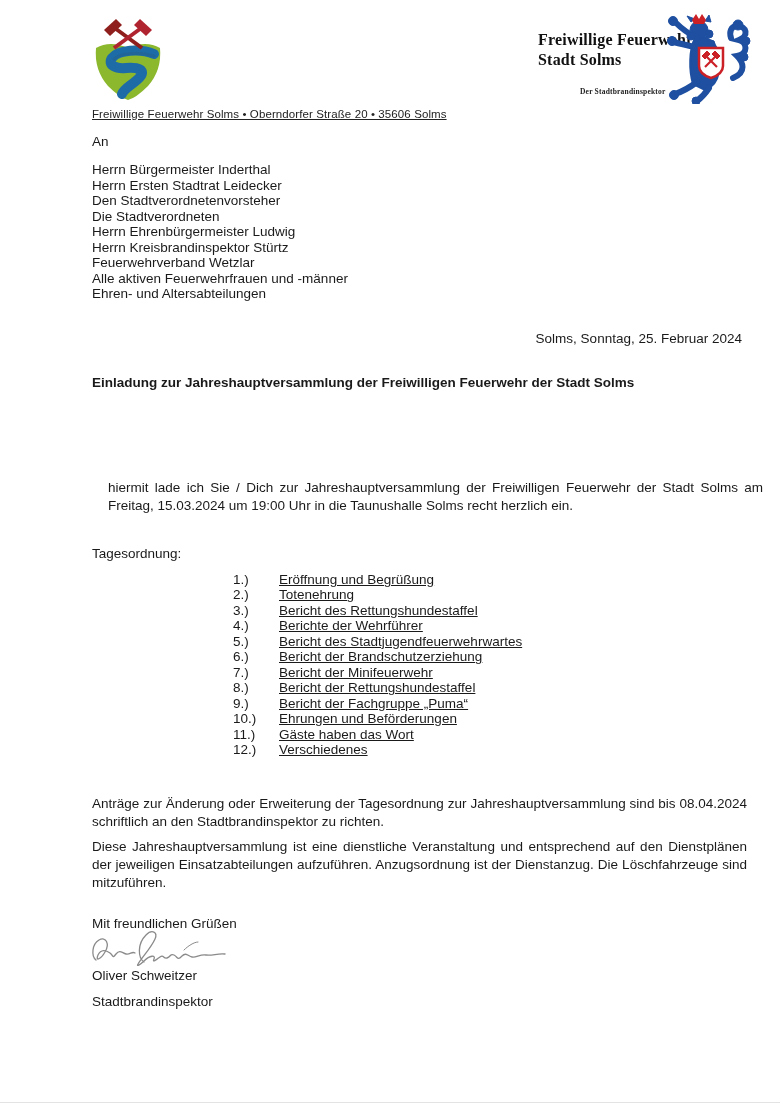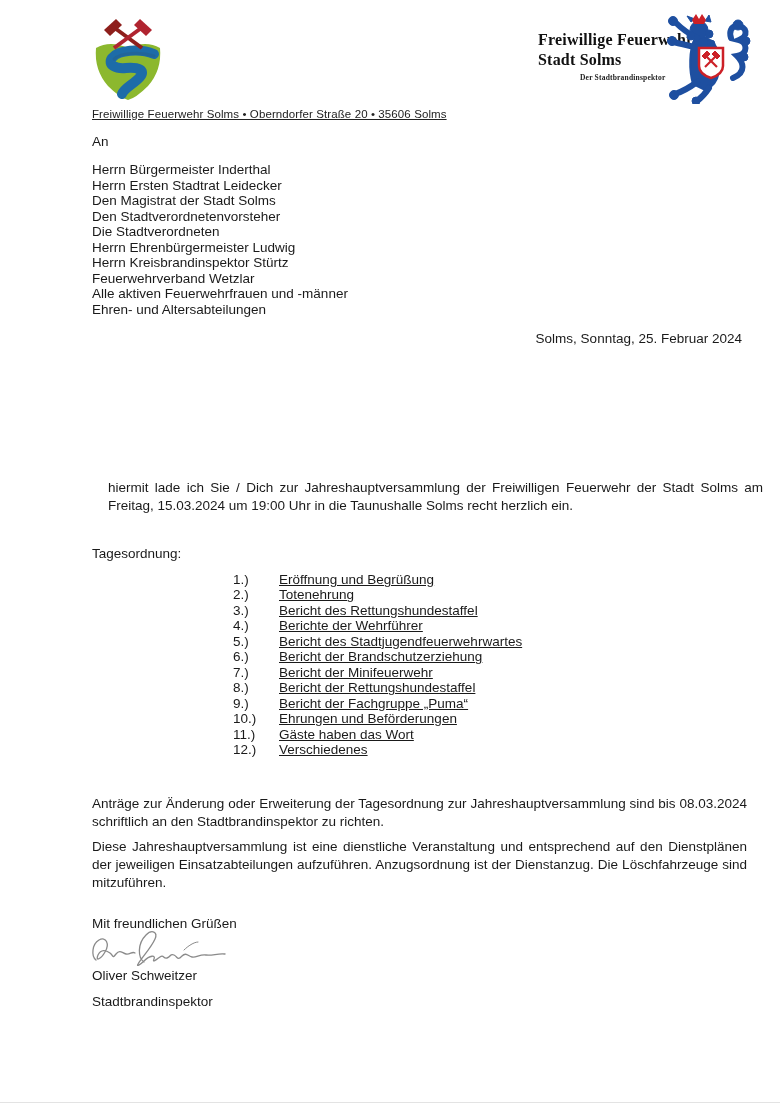--- a/index.html
+++ b/index.html
@@ -10,21 +10,21 @@
     background:#ffffff;
     font-family:"Liberation Sans", sans-serif;
     color:#1a1a1a;
     overflow:hidden;
     border-bottom:1px solid #e3e3e3;
   }
   
   .logo-left { position:absolute; left:92px; top:18px; width:72px; height:84px; }
   .header-right { position:absolute; left:538px; top:30px; width:230px; }
   .org-name { font-family:"Liberation Serif", serif; font-weight:bold; font-size:16px; line-height:20px; color:#111; letter-spacing:0.2px; }
-  .org-sub { font-family:"Liberation Serif", serif; font-weight:bold; font-size:7.5px; color:#222; margin-top:3px; margin-left:42px; letter-spacing:0.2px; }
+  .org-sub { font-family:"Liberation Serif", serif; font-weight:bold; font-size:7.5px; color:#222; margin-top:17px; margin-left:42px; letter-spacing:0.2px; }
   .lion-crest { position:absolute; left:663px; top:14px; width:104px; height:90px; }
   
   .sender-line {
     position:absolute; left:92px; top:108px;
     font-size:11.5px; text-decoration:underline; color:#222; letter-spacing:0.1px;
   }
   .an-line { position:absolute; left:92px; top:134px; font-size:13.5px; }
   .recipients { position:absolute; left:92px; top:162px; font-size:13.5px; line-height:15.5px; }
   .date-line { position:absolute; left:92px; top:331px; width:650px; text-align:right; font-size:13.5px; }
   
@@ -114,53 +114,53 @@
       </g>
     </g>
   </svg>
 
   <div class="sender-line">Freiwillige Feuerwehr Solms • Oberndorfer Straße 20 • 35606 Solms</div>
 
   <div class="an-line">An</div>
   <div class="recipients">
     <div>Herrn Bürgermeister Inderthal</div>
     <div>Herrn Ersten Stadtrat Leidecker</div>
-    <div>Den Magistrat der Stadt Solms</div>
     <div>Den Stadtverordnetenvorsteher</div>
     <div>Die Stadtverordneten</div>
     <div>Herrn Ehrenbürgermeister Ludwig</div>
     <div>Herrn Kreisbrandinspektor Stürtz</div>
     <div>Feuerwehrverband Wetzlar</div>
     <div>Alle aktiven Feuerwehrfrauen und -männer</div>
     <div>Ehren- und Altersabteilungen</div>
   </div>
 
   <div class="date-line">Solms, Sonntag, 25. Februar 2024</div>
 
+  <div class="subject">Einladung zur Jahreshauptversammlung der Freiwilligen Feuerwehr der Stadt Solms</div>
 
 
   <div class="para p-invitation justify">hiermit lade ich Sie / Dich zur Jahreshauptversammlung der Freiwilligen Feuerwehr der Stadt Solms am Freitag, 15.03.2024 um 19:00 Uhr in die Taunushalle Solms recht herzlich ein.</div>
 
   <div class="agenda-label">Tagesordnung:</div>
   <div class="agenda">
     <div class="agenda-row"><span class="agenda-num">1.)</span><span>Eröffnung und Begrüßung</span></div>
     <div class="agenda-row"><span class="agenda-num">2.)</span><span>Totenehrung</span></div>
     <div class="agenda-row"><span class="agenda-num">3.)</span><span>Bericht des Rettungshundestaffel</span></div>
     <div class="agenda-row"><span class="agenda-num">4.)</span><span>Berichte der Wehrführer</span></div>
     <div class="agenda-row"><span class="agenda-num">5.)</span><span>Bericht des Stadtjugendfeuerwehrwartes</span></div>
     <div class="agenda-row"><span class="agenda-num">6.)</span><span>Bericht der Brandschutzerziehung</span></div>
     <div class="agenda-row"><span class="agenda-num">7.)</span><span>Bericht der Minifeuerwehr</span></div>
     <div class="agenda-row"><span class="agenda-num">8.)</span><span>Bericht der Rettungshundestaffel</span></div>
     <div class="agenda-row"><span class="agenda-num">9.)</span><span>Bericht der Fachgruppe „Puma“</span></div>
     <div class="agenda-row"><span class="agenda-num">10.)</span><span>Ehrungen und Beförderungen</span></div>
     <div class="agenda-row"><span class="agenda-num">11.)</span><span>Gäste haben das Wort</span></div>
     <div class="agenda-row"><span class="agenda-num">12.)</span><span>Verschiedenes</span></div>
   </div>
 
-  <div class="para p-motions justify">Anträge zur Änderung oder Erweiterung der Tagesordnung zur Jahreshauptversammlung sind bis 08.03.2024 schriftlich an den Stadtbrandinspektor zu richten.</div>
+  <div class="para p-motions justify">Anträge zur Änderung oder Erweiterung der Tagesordnung zur Jahreshauptversammlung sind bis 08.04.2024 schriftlich an den Stadtbrandinspektor zu richten.</div>
   <div class="para p-official justify">Diese Jahreshauptversammlung ist eine dienstliche Veranstaltung und entsprechend auf den Dienstplänen der jeweiligen Einsatzabteilungen aufzuführen. Anzugsordnung ist der Dienstanzug. Die Löschfahrzeuge sind mitzuführen.</div>
 
   <div class="closing-greeting">Mit freundlichen Grüßen</div>
 
   <svg class="signature" viewBox="0 0 175 42" xmlns="http://www.w3.org/2000/svg">
     <path d="M8,32 C3,28 4,16 11,12 C18,8 22,16 17,24 C13,31 7,34 10,27 C13,21 18,22 22,25 C26,28 24,31 28,26 C32,21 34,25 38,26 C42,27 44,23 47,25" fill="none" stroke="#8a8a8a" stroke-width="1.3" stroke-linecap="round"></path>
     <path d="M56,34 C50,30 49,16 58,7 C64,1 70,4 67,11 C63,20 55,28 50,36 C48,39 52,37 56,33 C62,27 68,27 66,31 C64,35 68,32 72,29 C76,26 75,31 79,30 C83,29 82,25 86,27 C90,29 89,33 94,28 C98,24 100,28 104,29 C108,30 112,26 118,27 C124,28 130,25 137,26" fill="none" stroke="#8a8a8a" stroke-width="1.3" stroke-linecap="round"></path>
     <path d="M96,22 C100,18 106,14 110,14" fill="none" stroke="#8a8a8a" stroke-width="1" stroke-linecap="round"></path>
   </svg>
 

